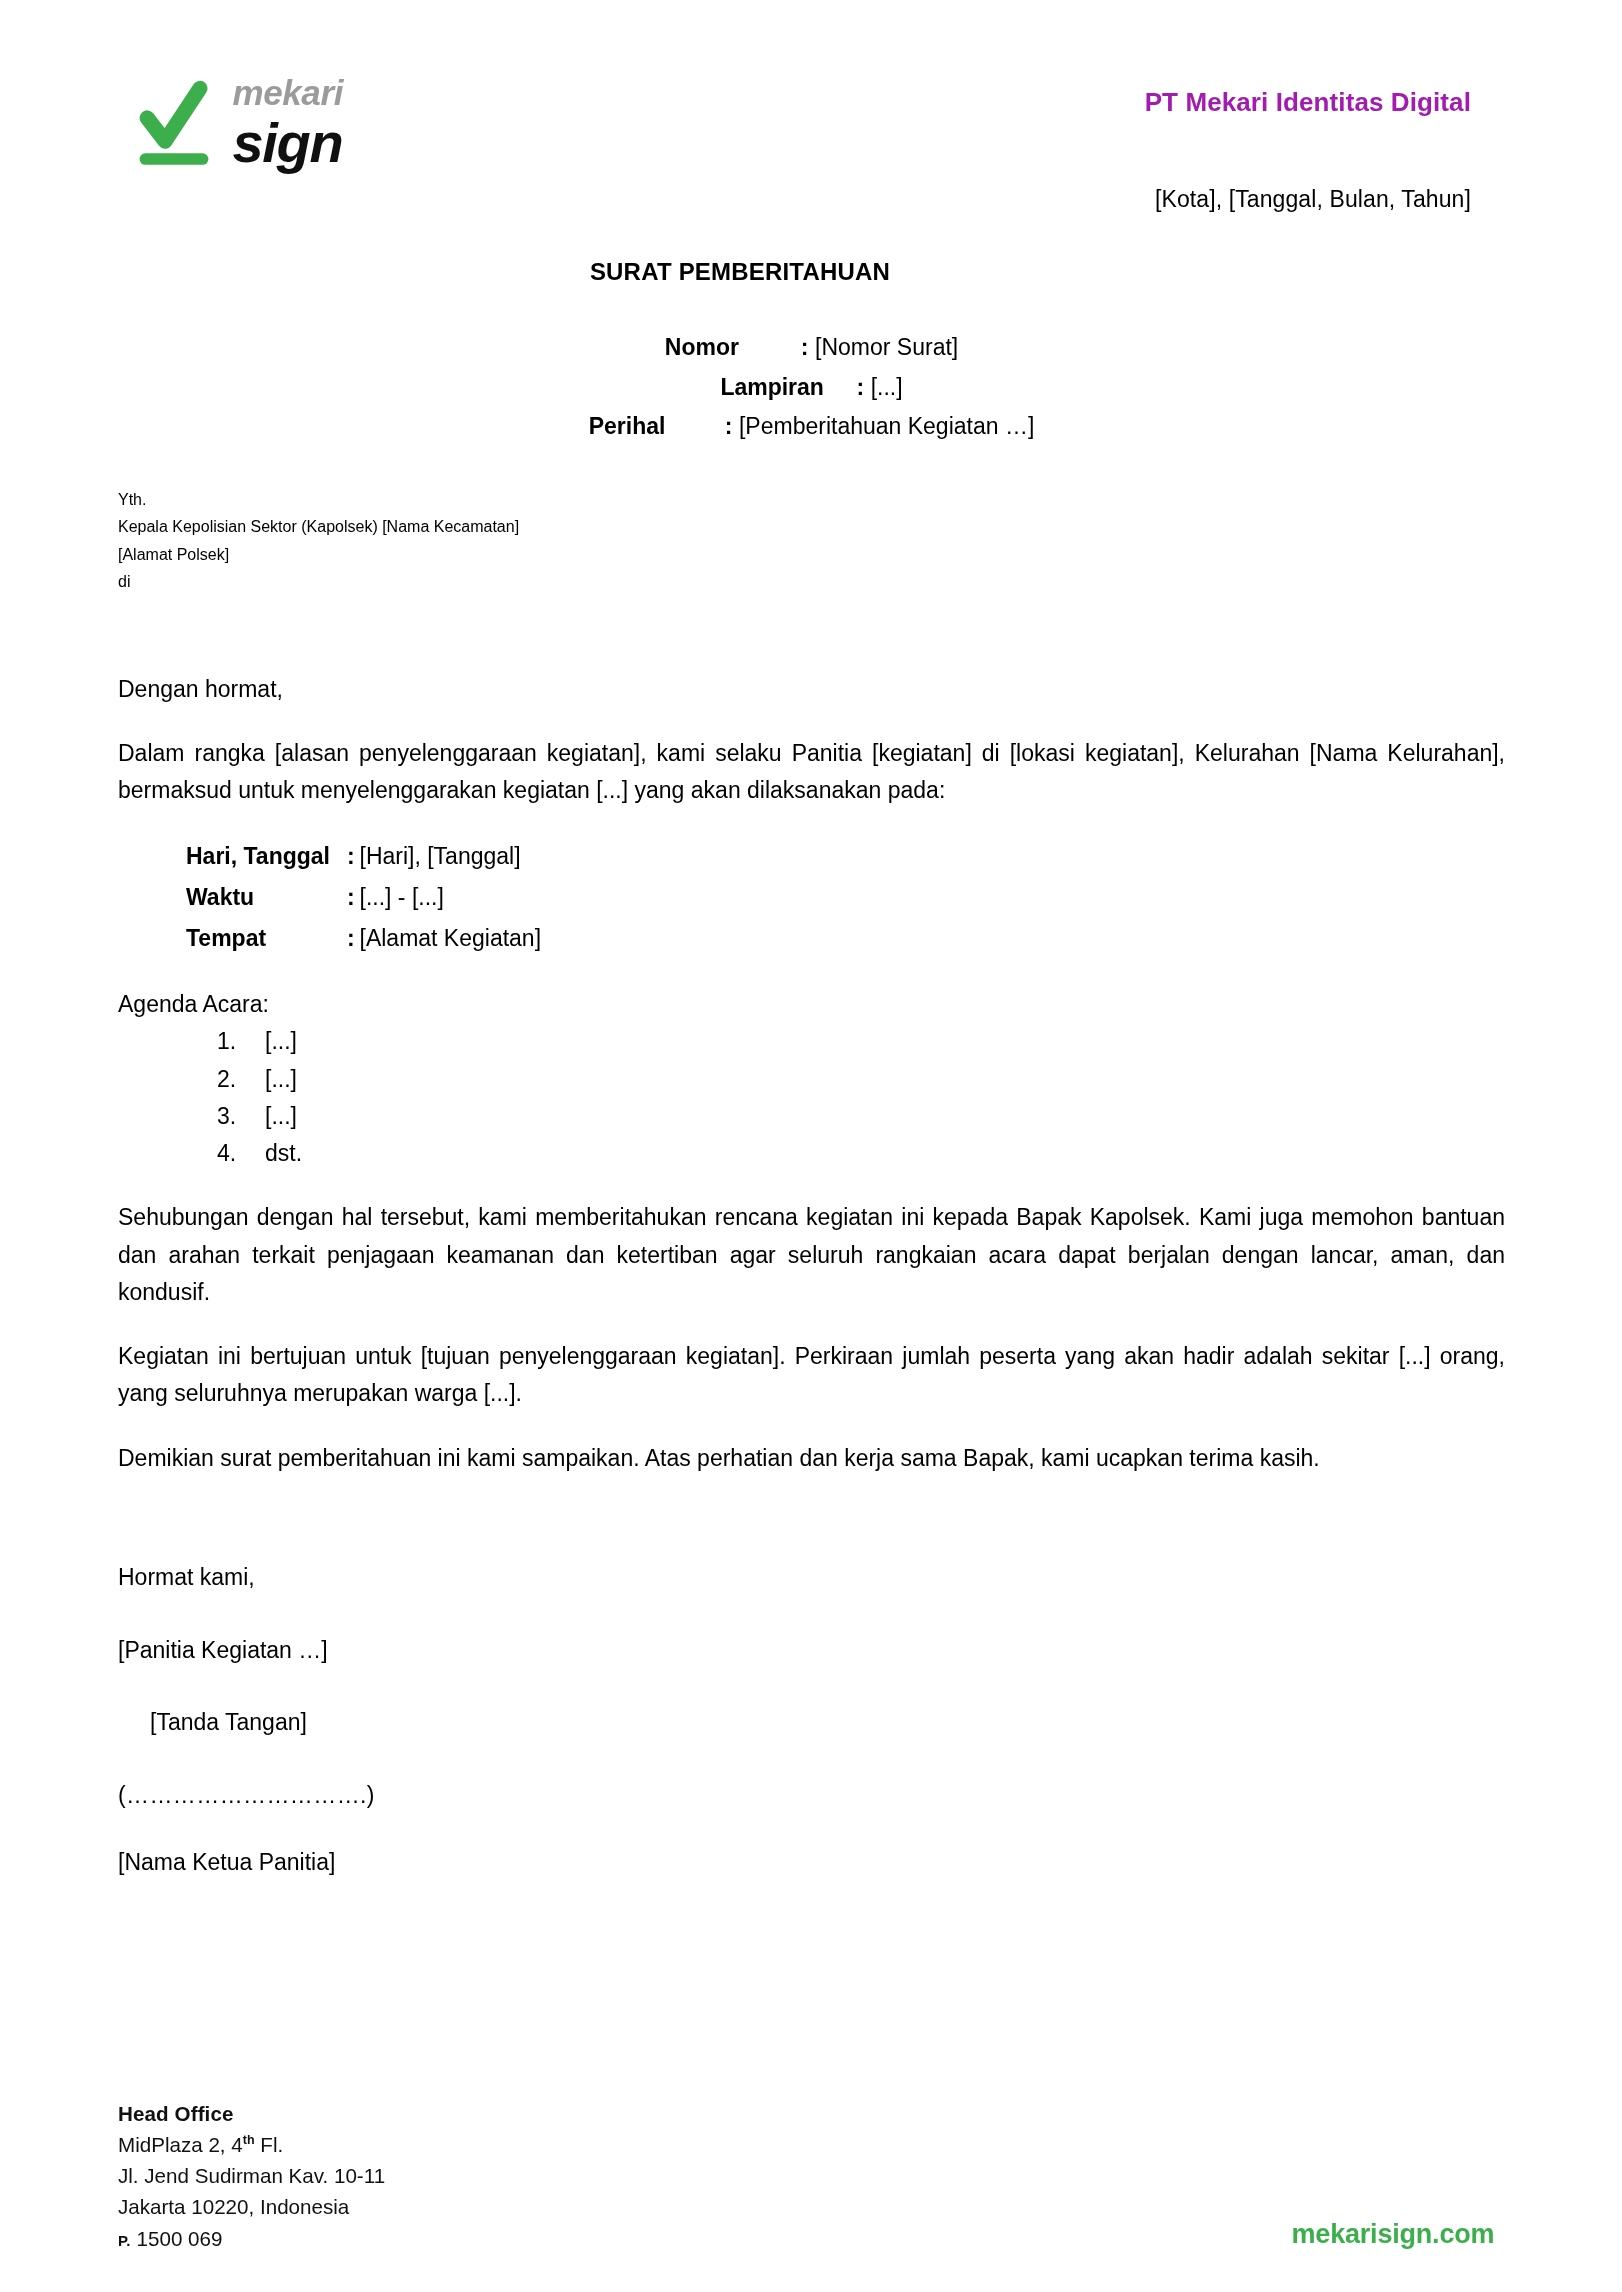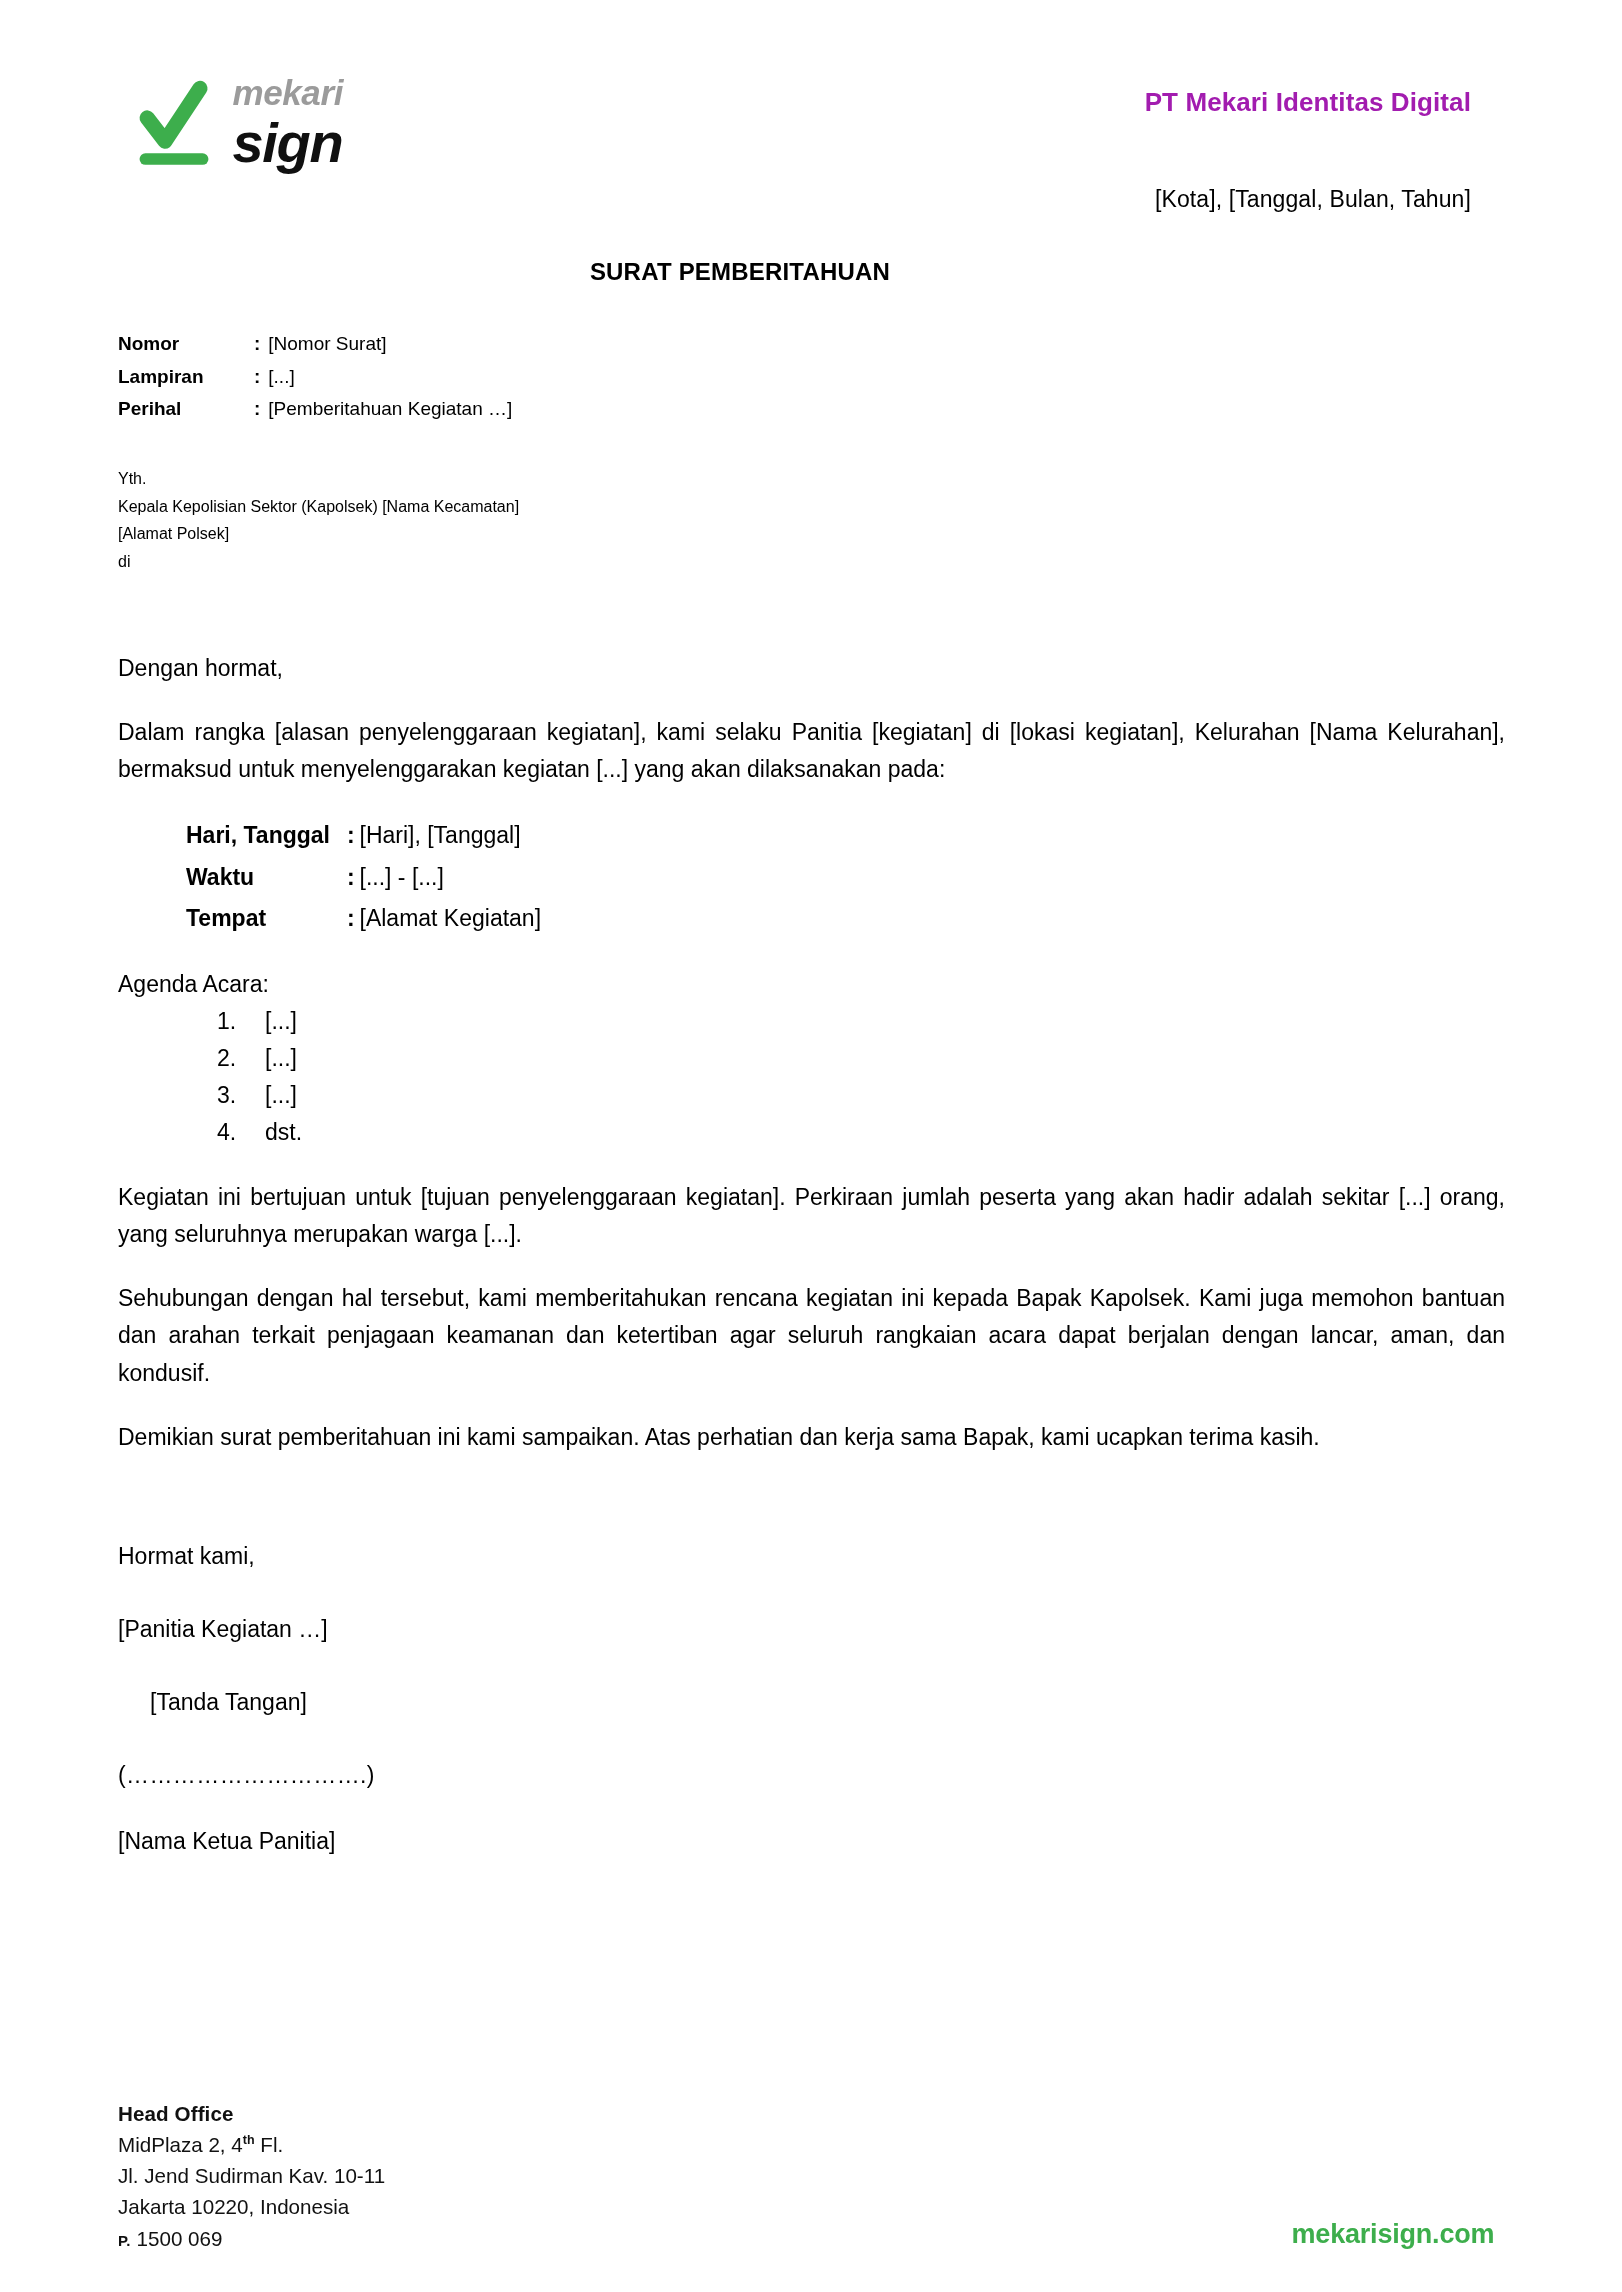--- a/index.html
+++ b/index.html
@@ -94,22 +94,23 @@
     letter-spacing: 0.2px;
     padding-right: 143px;
   }
 
   
   .meta-block {
     margin-top: 42px;
   }
   .meta-row {
     display: flex;
-    font-size: 19px;
+    font-size: 23px;
     line-height: 1.72;
+    justify-content: center;
   }
   .meta-label {
     font-weight: bold;
     width: 136px;
     flex: 0 0 136px;
   }
   .meta-colon {
     font-weight: bold;
     flex: 0 0 14.3px;
   }
@@ -323,23 +324,23 @@
     <li class="agenda-item">
       <span class="agenda-num">3.</span>
       <span>[...]</span>
     </li>
     <li class="agenda-item">
       <span class="agenda-num">4.</span>
       <span>dst.</span>
     </li>
   </ol>
 
+  <div class="body-para">Sehubungan dengan hal tersebut, kami memberitahukan rencana kegiatan ini kepada Bapak Kapolsek. Kami juga memohon bantuan dan arahan terkait penjagaan keamanan dan ketertiban agar seluruh rangkaian acara dapat berjalan dengan lancar, aman, dan kondusif.</div>
+
   <div class="body-para">Kegiatan ini bertujuan untuk [tujuan penyelenggaraan kegiatan]. Perkiraan jumlah peserta yang akan hadir adalah sekitar [...] orang, yang seluruhnya merupakan warga [...].</div>
-
-  <div class="body-para">Sehubungan dengan hal tersebut, kami memberitahukan rencana kegiatan ini kepada Bapak Kapolsek. Kami juga memohon bantuan dan arahan terkait penjagaan keamanan dan ketertiban agar seluruh rangkaian acara dapat berjalan dengan lancar, aman, dan kondusif.</div>
 
   <div class="body-para">Demikian surat pemberitahuan ini kami sampaikan. Atas perhatian dan kerja sama Bapak, kami ucapkan terima kasih.</div>
 
   <div class="sign-block">
     <div class="sign-line">Hormat kami,</div>
     <div class="sign-gap-1">[Panitia Kegiatan …]</div>
     <div class="sign-signature">[Tanda Tangan]</div>
     <div class="sign-dots">(………………………….)</div>
     <div class="sign-name">[Nama Ketua Panitia]</div>
   </div>

